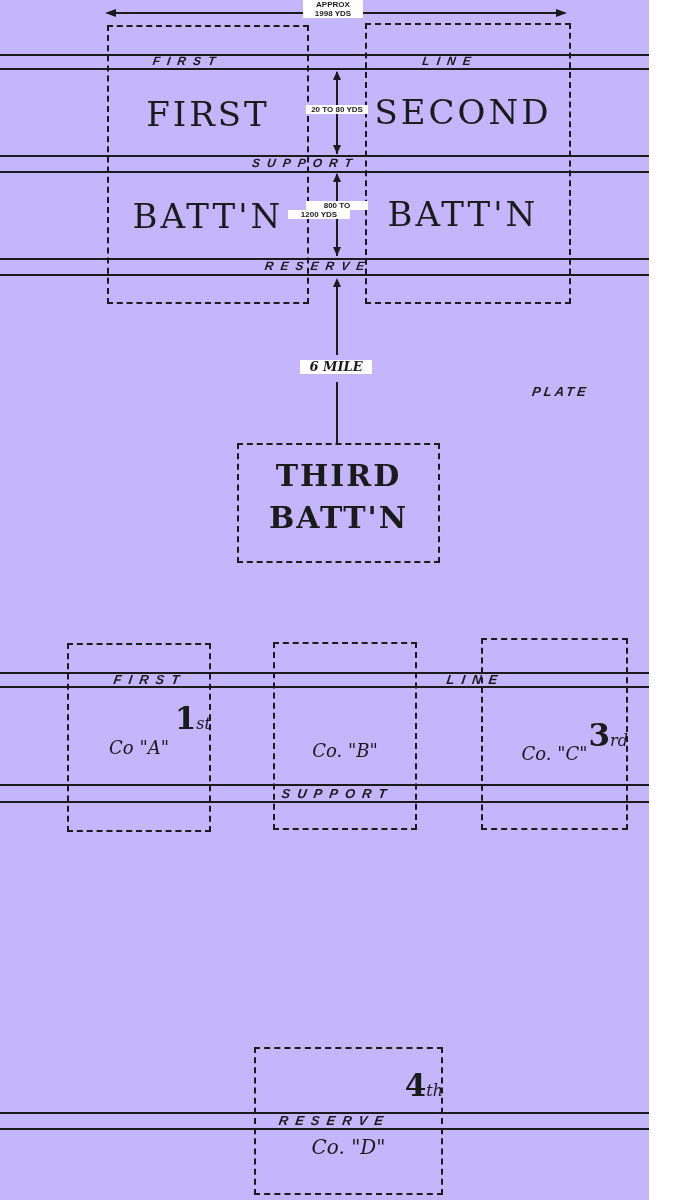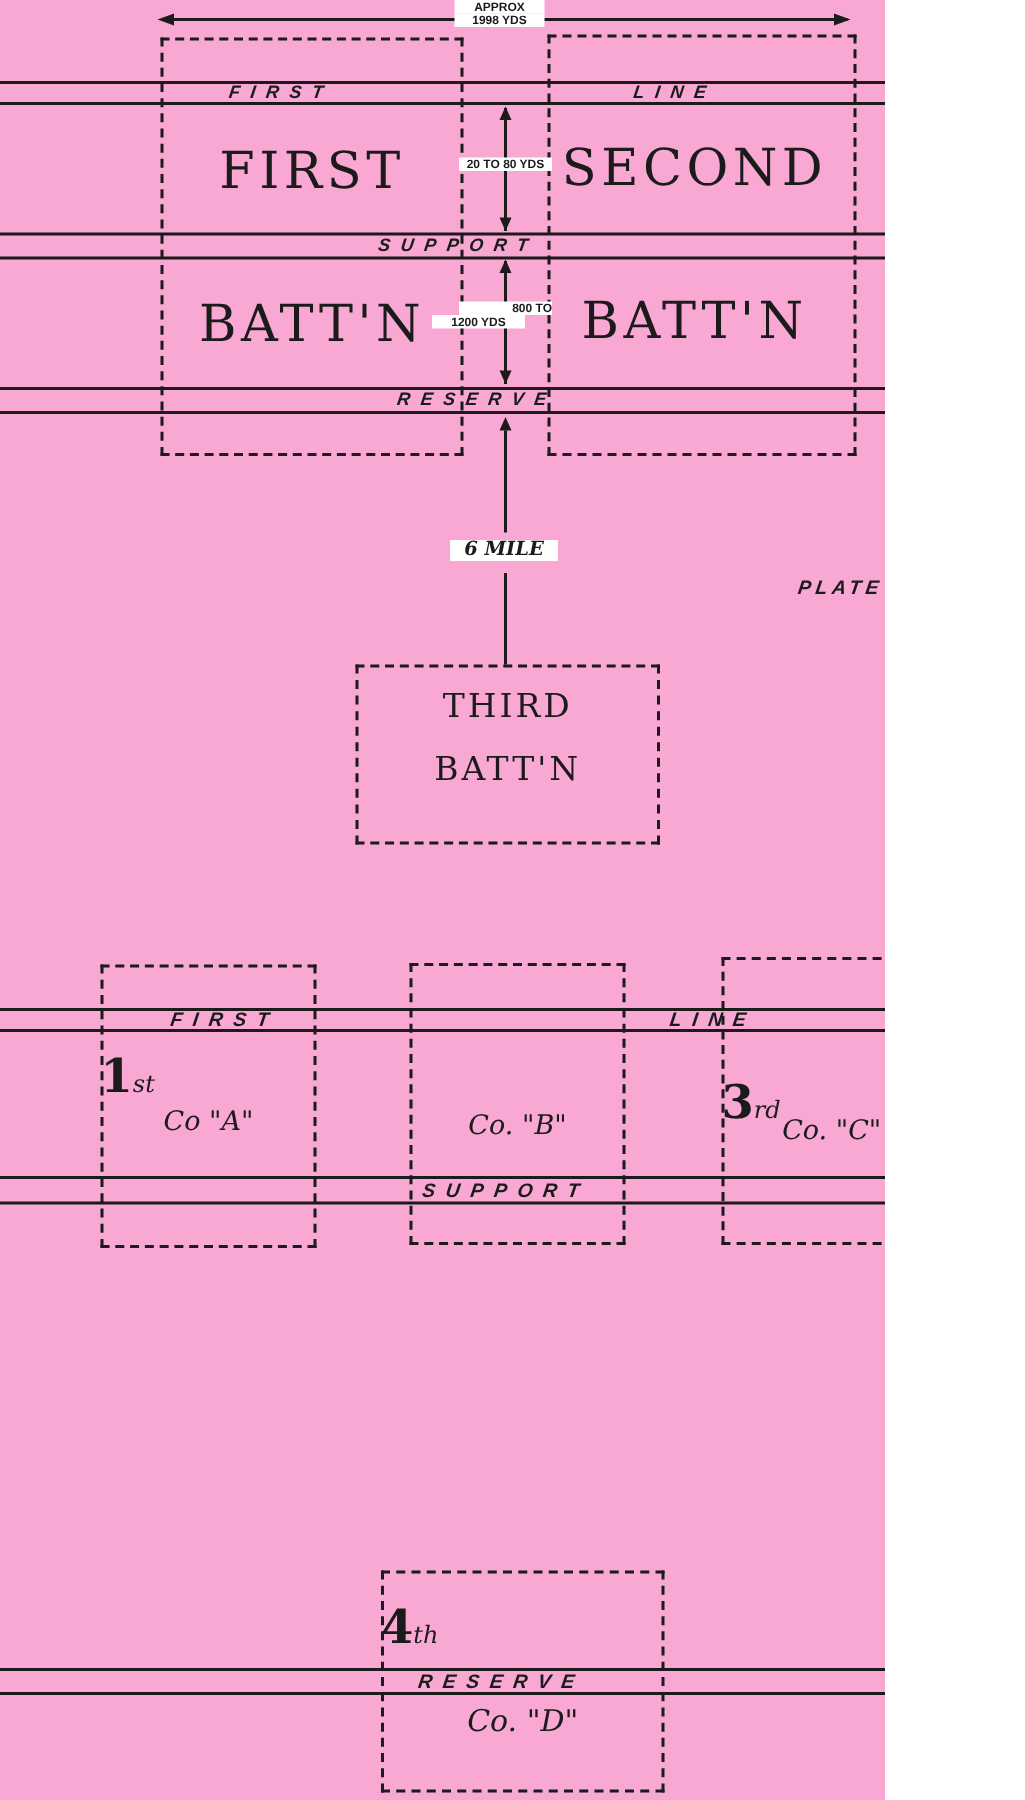--- a/index.html
+++ b/index.html
@@ -1,51 +1,51 @@
 <!DOCTYPE html>
 <html><head>
 <meta charset="utf-8">
 <style>
   html,body{margin:0;padding:0;background:#ffffff;}
   #canvas{
-    position:relative;width:590px;height:1200px;background:#f9a8d4;
+    position:relative;width:649px;height:1200px;background:#c4b5fd;
     color:#1b1b1b;font-family:"DejaVu Serif",serif;overflow:hidden;
   }
   .hline{position:absolute;left:0;width:683px;height:2px;background:#1b1b1b;}
   .dbox{position:absolute;border:2px dashed #1b1b1b;background:transparent;}
   .vseg{position:absolute;width:2px;background:#1b1b1b;}
   .ah{position:absolute;width:0;height:0;}
   .ah-up{border-left:4px solid transparent;border-right:4px solid transparent;border-bottom:9px solid #1b1b1b;}
   .ah-down{border-left:4px solid transparent;border-right:4px solid transparent;border-top:9px solid #1b1b1b;}
   .ah-left{border-top:4px solid transparent;border-bottom:4px solid transparent;border-right:11px solid #1b1b1b;}
   .ah-right{border-top:4px solid transparent;border-bottom:4px solid transparent;border-left:11px solid #1b1b1b;}
   .band-label{
     position:absolute;font-family:"Liberation Sans",sans-serif;font-style:italic;font-weight:bold;
     font-size:12px;line-height:13px;letter-spacing:7px;text-align:center;white-space:nowrap;
     transform:skewX(-8deg);
   }
   .band-label.b2{font-size:13px;line-height:15px;}
   .big-label{
     position:absolute;font-family:"DejaVu Serif",serif;font-size:34px;line-height:1;
     letter-spacing:3px;text-align:center;white-space:nowrap;
   }
-  .big-label.sm{font-size:22px;letter-spacing:2px;}
+  .big-label.sm{font-size:30px;letter-spacing:2px;font-weight:bold;}
   .tinytxt{
     position:absolute;font-family:"Liberation Sans",sans-serif;font-weight:bold;
     font-size:8px;line-height:9px;text-align:center;background:#ffffff;z-index:5;white-space:nowrap;
   }
   .mile-label{
     position:absolute;font-family:"DejaVu Serif",serif;font-style:italic;font-weight:bold;
     font-size:13px;line-height:14px;text-align:center;background:#ffffff;z-index:5;white-space:nowrap;
   }
   .plate-label{
     position:absolute;font-family:"Liberation Sans",sans-serif;font-style:italic;font-weight:bold;
     font-size:13px;letter-spacing:3px;text-align:center;white-space:nowrap;transform:skewX(-8deg);
   }
-  .ordinal{position:absolute;text-align:left;line-height:1;white-space:nowrap;}
+  .ordinal{position:absolute;text-align:right;line-height:1;white-space:nowrap;}
   .ordinal .num{font-family:"DejaVu Serif",serif;font-weight:bold;font-size:31px;}
   .ordinal .suf{font-family:"DejaVu Serif",serif;font-style:italic;font-size:16px;}
   .co-name{
     position:absolute;font-family:"DejaVu Serif",serif;font-style:italic;font-size:18px;
     text-align:center;white-space:nowrap;
   }
   .co-name.lg{font-size:20px;}
 </style>
 </head>
 <body>
@@ -80,21 +80,21 @@
   <div class="big-label" style="left:360px;top:197px;width:206px;">BATT'N</div>
 
   <div class="vseg" style="left:336px;top:72px;height:82px;"></div>
   <div class="ah ah-up" style="left:333px;top:71px;"></div>
   <div class="ah ah-down" style="left:333px;top:145px;"></div>
   <div class="tinytxt" style="left:306px;top:105px;width:62px;">20 TO 80 YDS</div>
 
   <div class="vseg" style="left:336px;top:174px;height:82px;"></div>
   <div class="ah ah-up" style="left:333px;top:173px;"></div>
   <div class="ah ah-down" style="left:333px;top:247px;"></div>
-  <div class="tinytxt" style="left:306px;top:201px;width:62px;text-align:right;">800 TO</div>
+  <div class="tinytxt" style="left:306px;top:201px;width:62px;">800 TO</div>
   <div class="tinytxt" style="left:288px;top:210px;width:62px;">1200 YDS</div>
 
   <div class="ah ah-up" style="left:333px;top:278px;"></div>
   <div class="vseg" style="left:336px;top:287px;height:68px;"></div>
   <div class="mile-label" style="left:300px;top:360px;width:72px;">6 MILE</div>
   <div class="vseg" style="left:336px;top:382px;height:61px;"></div>
 
   <div class="plate-label" style="left:523px;top:384px;width:75px;">PLATE</div>
 
   <div class="dbox" style="left:237px;top:443px;width:199px;height:116px;"></div>

